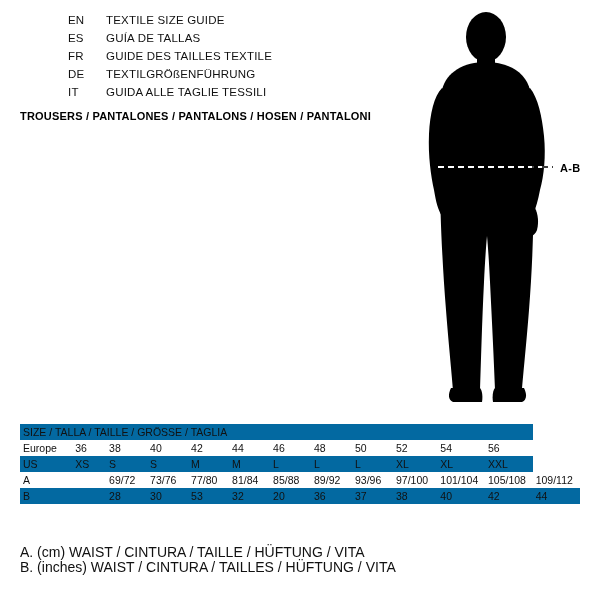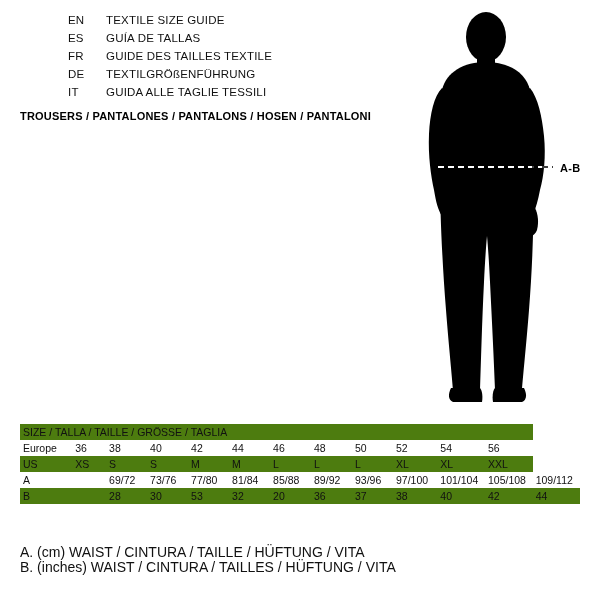--- a/index.html
+++ b/index.html
@@ -93,21 +93,21 @@
     font-size: 10.5px;
   }
   table.size-table td {
     padding: 2px 2px 2px 3px;
     height: 16px;
     vertical-align: middle;
     white-space: nowrap;
     color: #111;
   }
   table.size-table tr.shaded td {
-    background: #4d7c0f;
+    background: #0369a1;
   }
   table.size-table td.label {
     width: 70px;
   }
   table.size-table td.val {
     width: 54px;
     text-align: left;
   }
 
   

